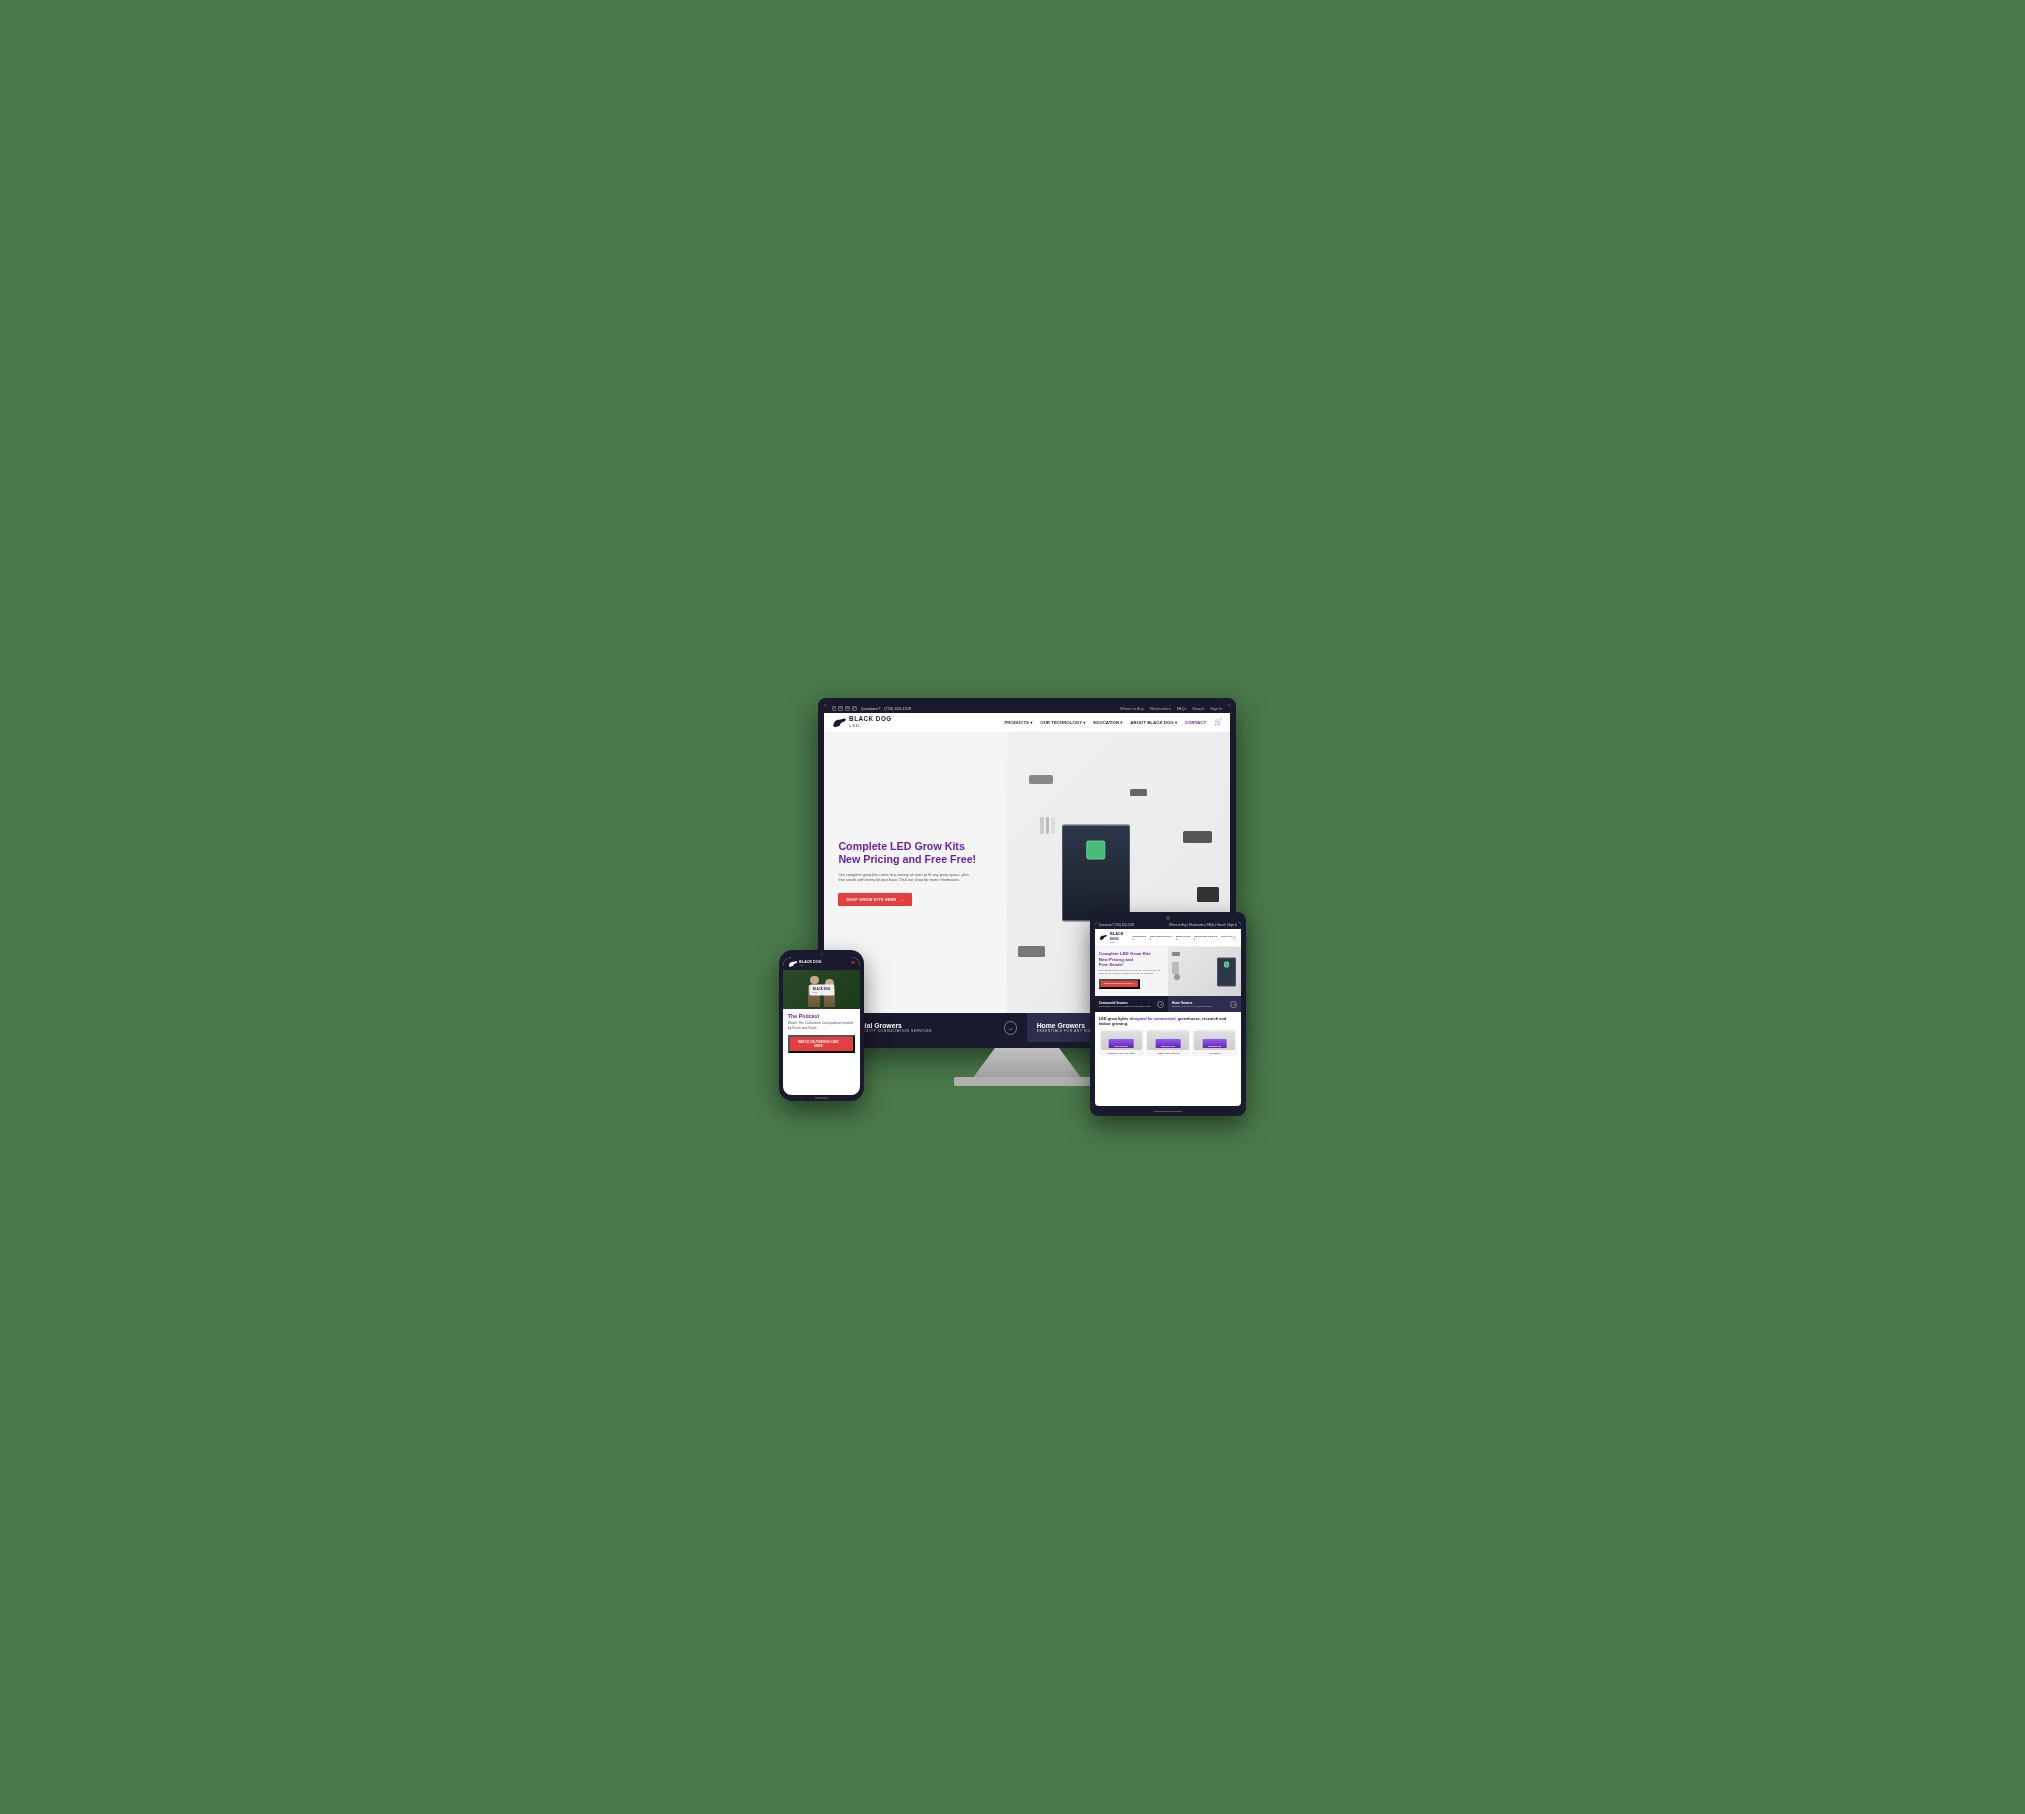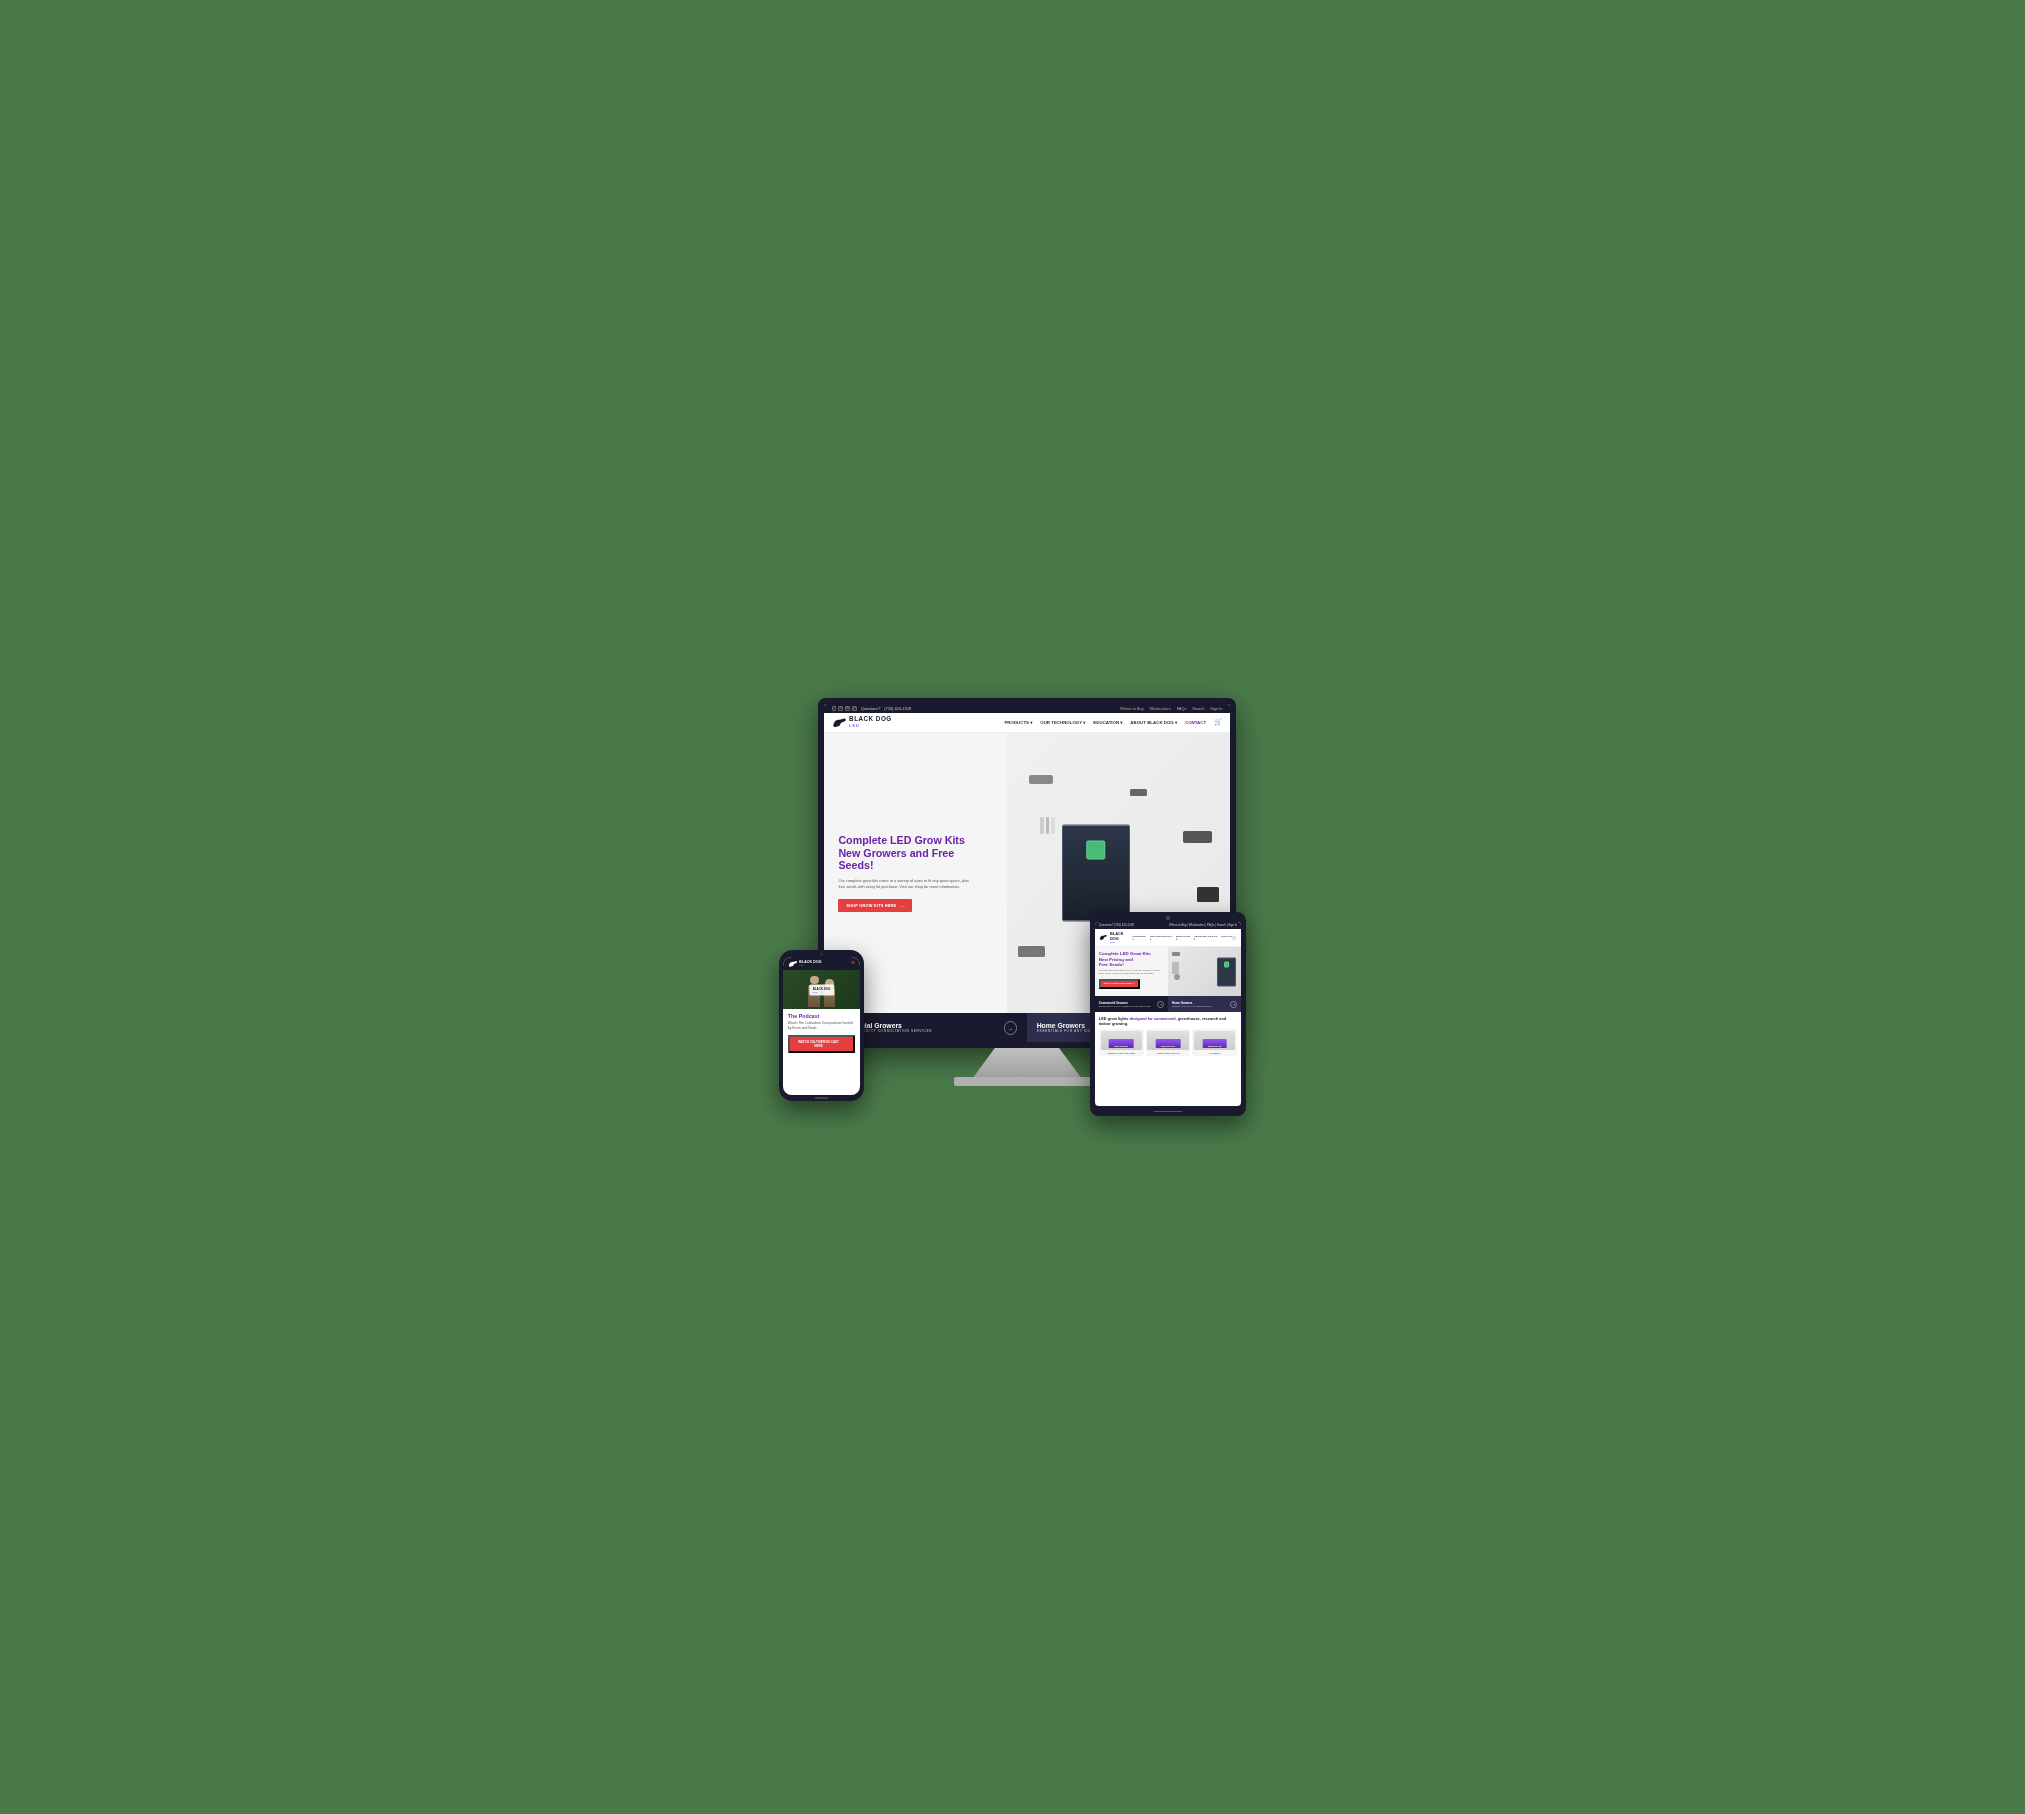--- a/index.html
+++ b/index.html
@@ -785,21 +785,21 @@
               <span>ABOUT BLACK DOG ▾</span>
               <span class="nav-link-contact">CONTACT</span>
               <span class="nav-cart">🛒</span>
             </div>
           </div>
 
           <div class="site-hero">
             <div class="hero-left">
               <div class="hero-title">
                 <span>Complete LED Grow Kits</span><br>
-                <span>New Growers and Free Seeds!</span>
+                <span>New Pricing and Free Free!</span>
               </div>
               <p class="hero-description">Our complete grow kits come in a variety of sizes to fit any grow space, plus free seeds with every kit purchase. Visit our shop for more information.</p>
               <button class="hero-cta">
                 <span>SHOP GROW KITS HERE</span>
                 <span>→</span>
               </button>
             </div>
             <div class="hero-right">
 
               <div class="product-spread">

